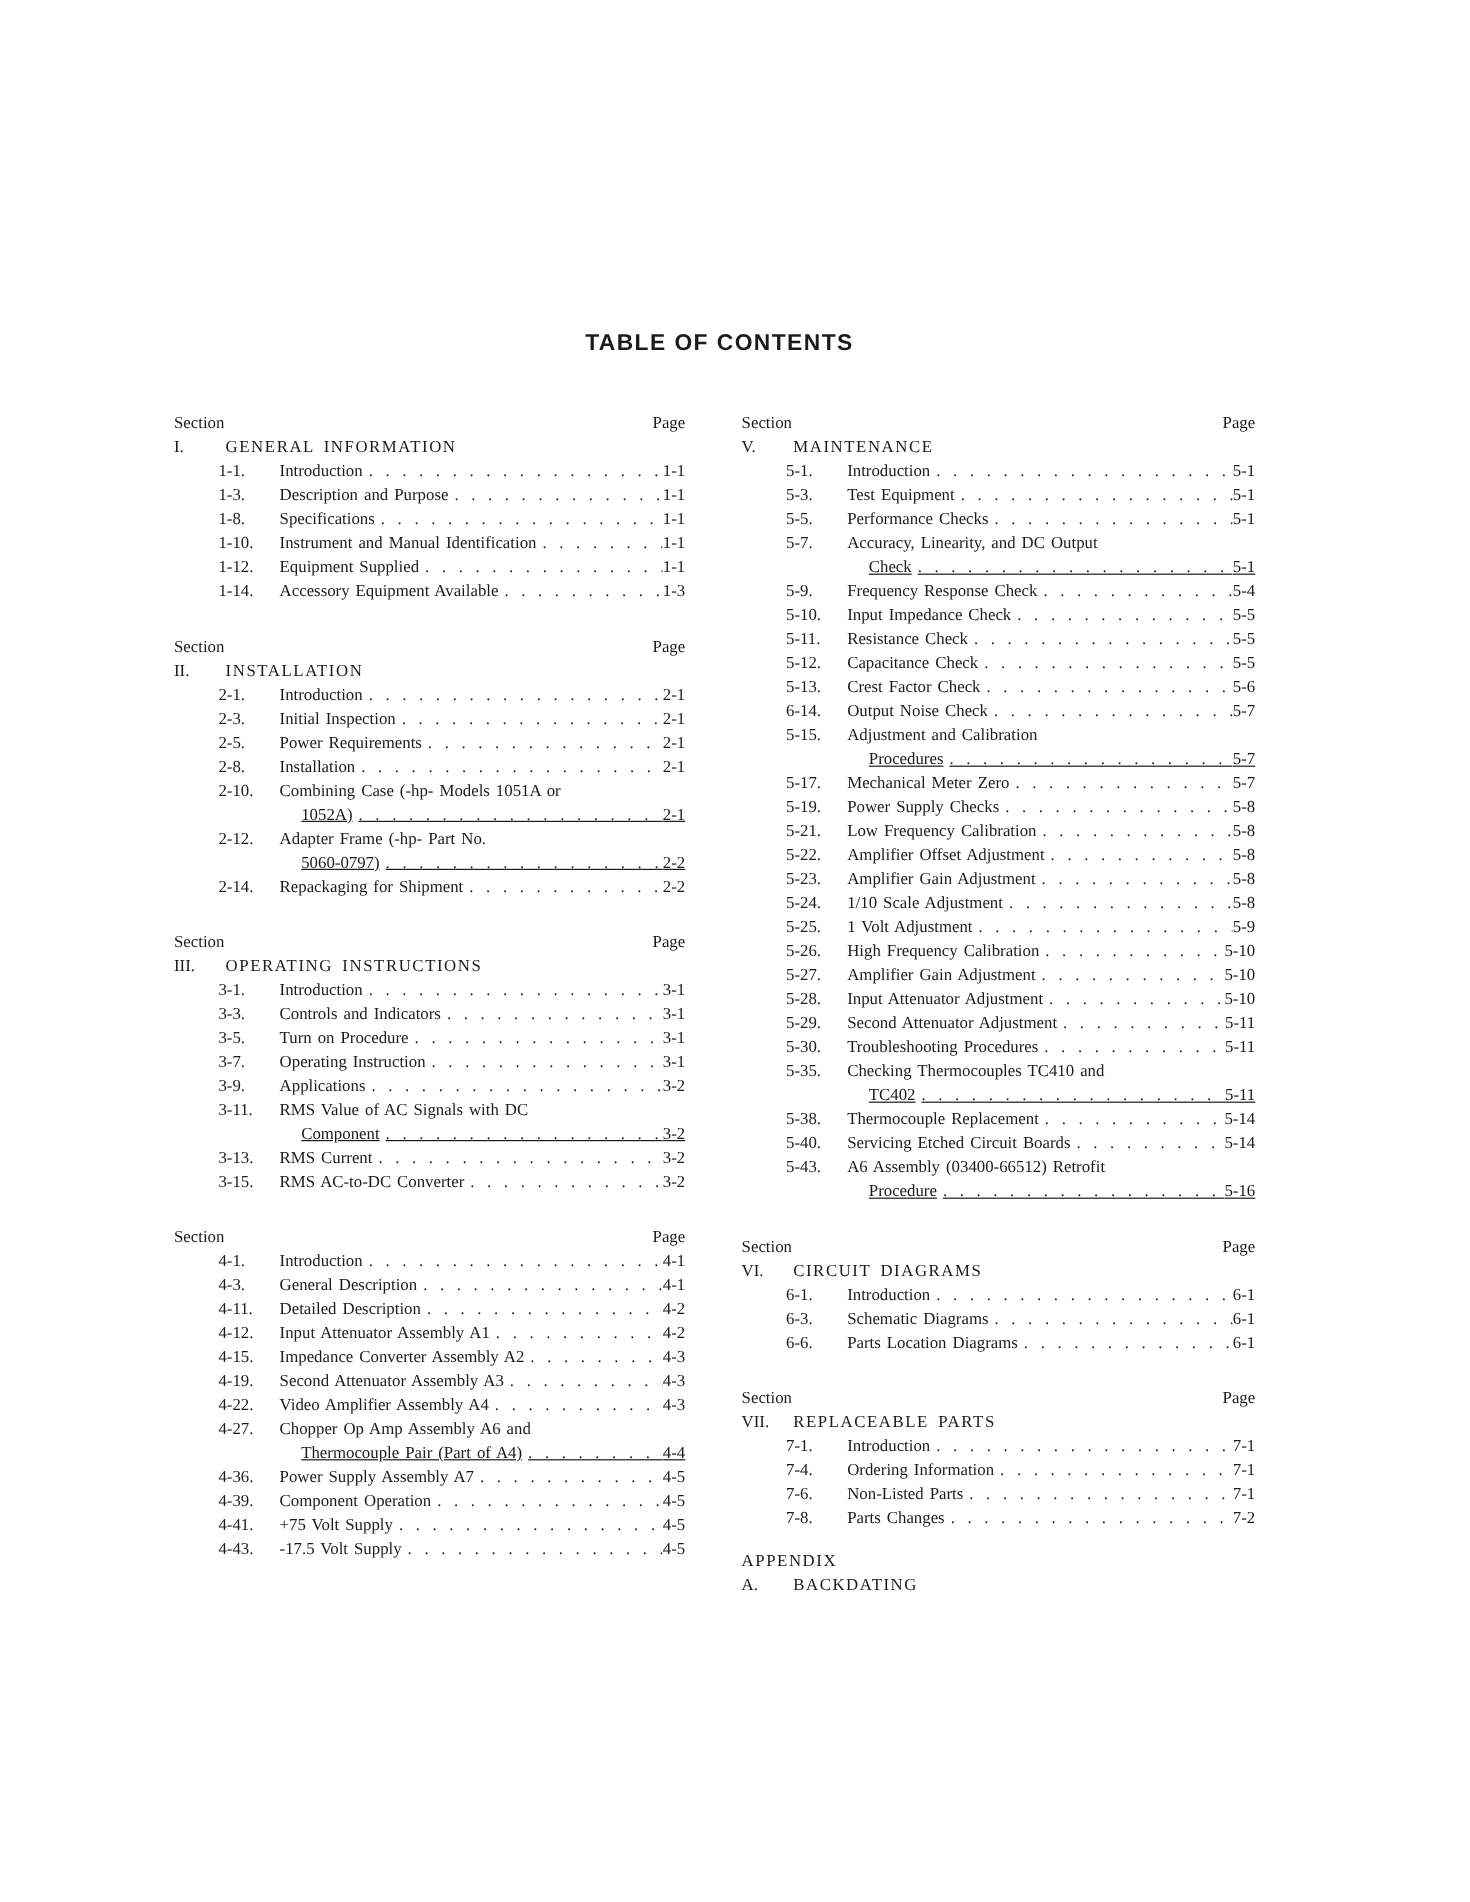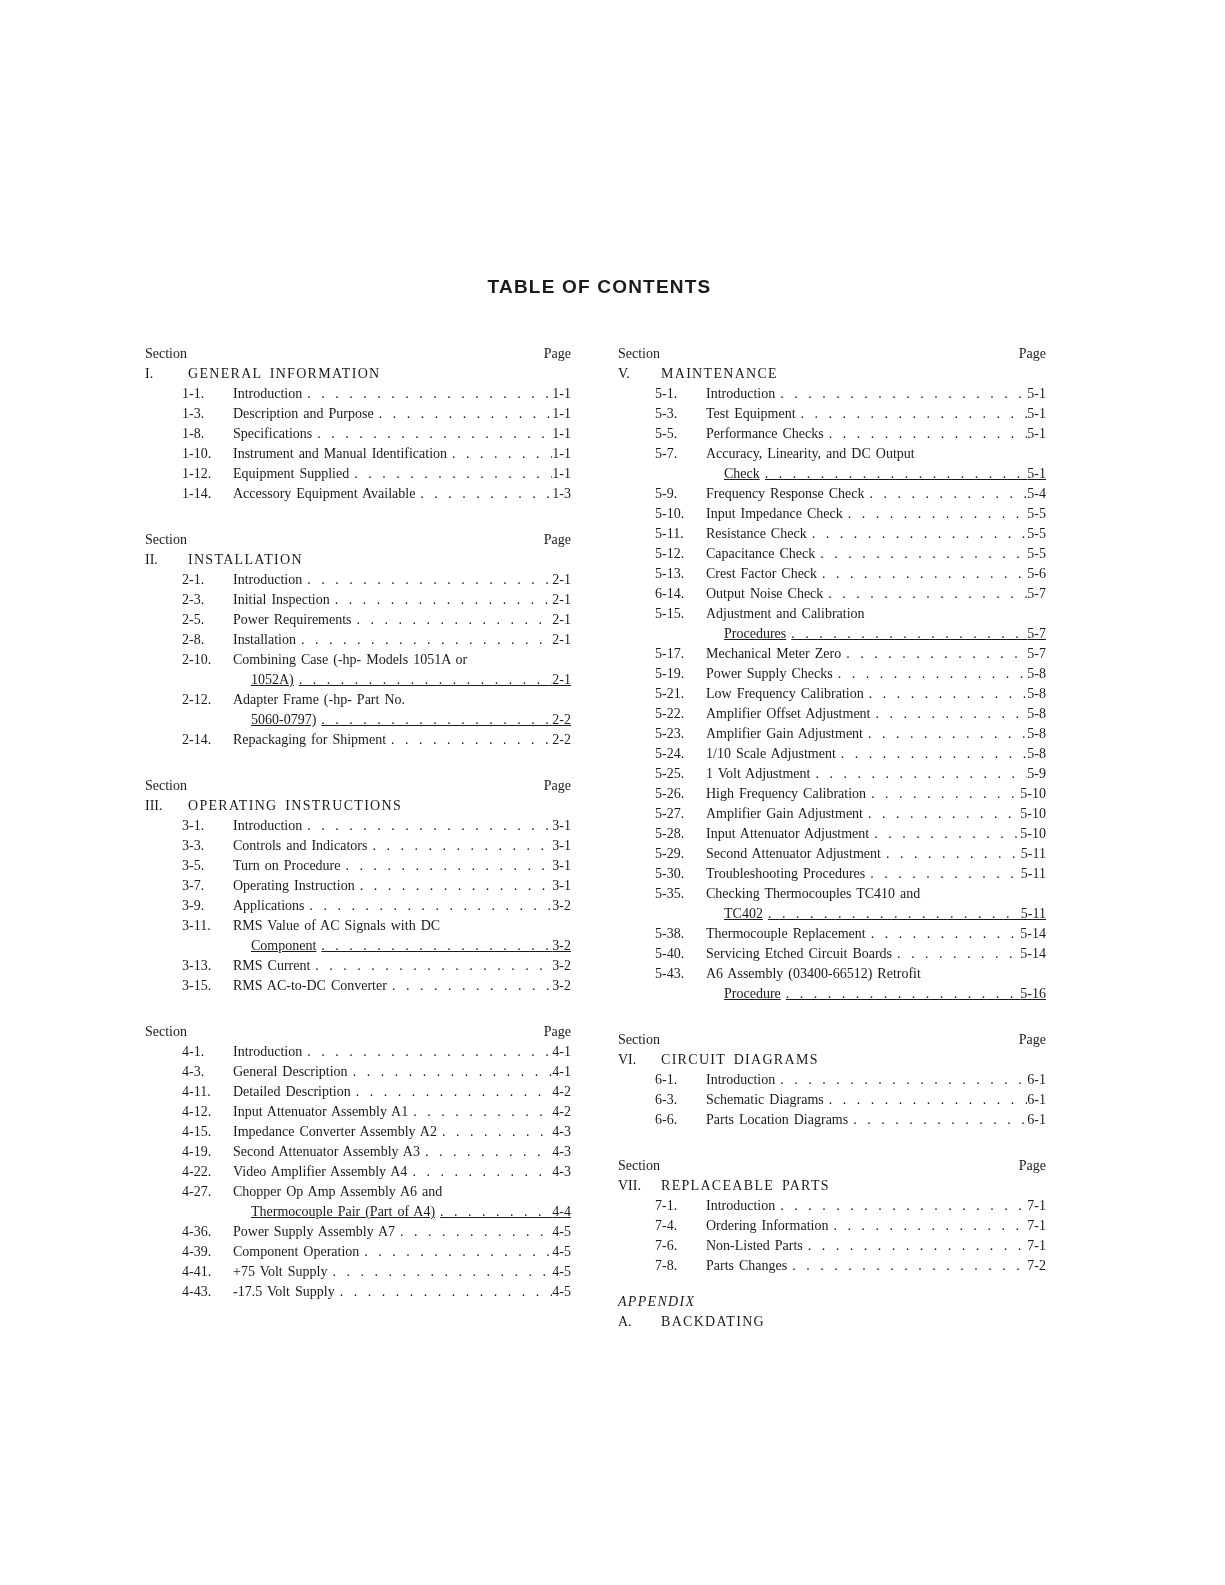--- a/index.html
+++ b/index.html
@@ -17,21 +17,21 @@
   .col { position:absolute; top:344px; font-size:14px; line-height:20px; }
   #col0 { left:145px; width:426px; }
   #col1 { left:618px; width:428px; }
   .block { margin-top:26px; }
   .col .block:first-child { margin-top:0; }
   .block.appendix { margin-top:16px; }
   .colhead { display:flex; justify-content:space-between; }
   .titlerow { display:flex; }
   .roman { width:43px; flex:none; }
   .sectitle { letter-spacing:1.3px; word-spacing:3px; }
-  .appendix-heading { letter-spacing:1.3px; word-spacing:3px;font-style:italic; }
+  .appendix-heading { letter-spacing:1.3px; word-spacing:3px; }
   .entry { display:flex; padding-left:37px; white-space:nowrap; }
   .entry.cont { padding-left:106px;text-decoration:underline; }
   .enum { width:51px; flex:none; }
   .etext { flex:none; word-spacing:1.5px; }
   .dots {
     flex:1 1 auto; overflow:hidden; white-space:nowrap;
     letter-spacing:3.5px; padding:0 3px 0 5px;
   }
   .epage { flex:none; text-align:right; }
 </style>

